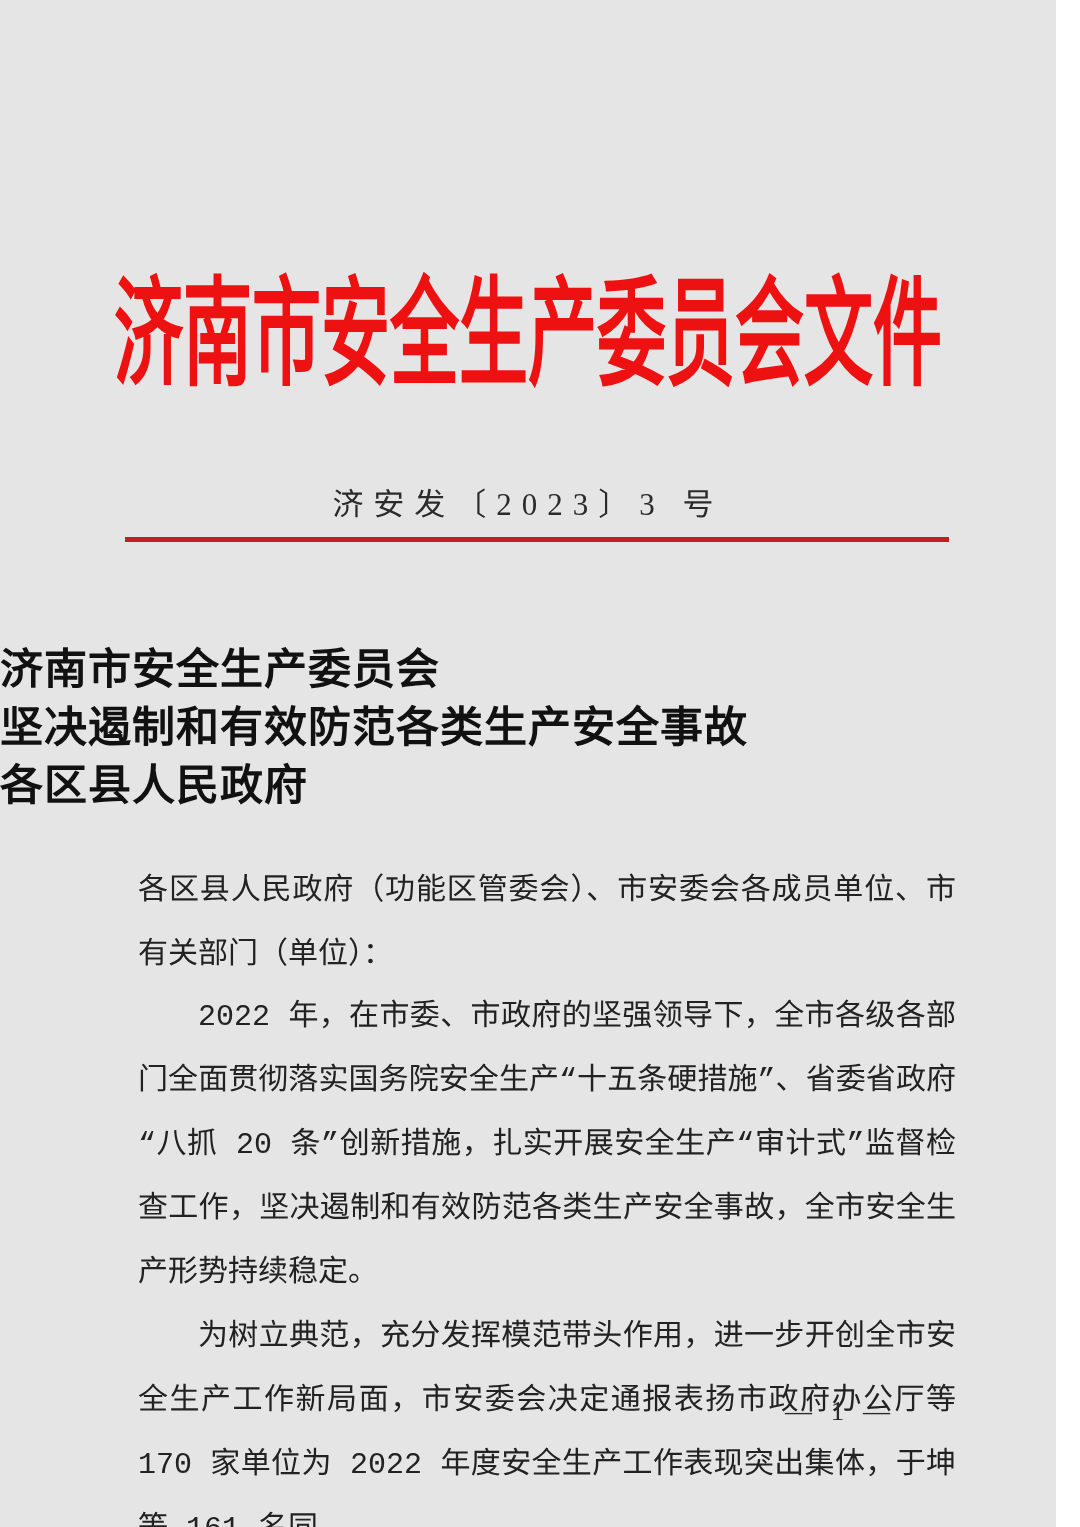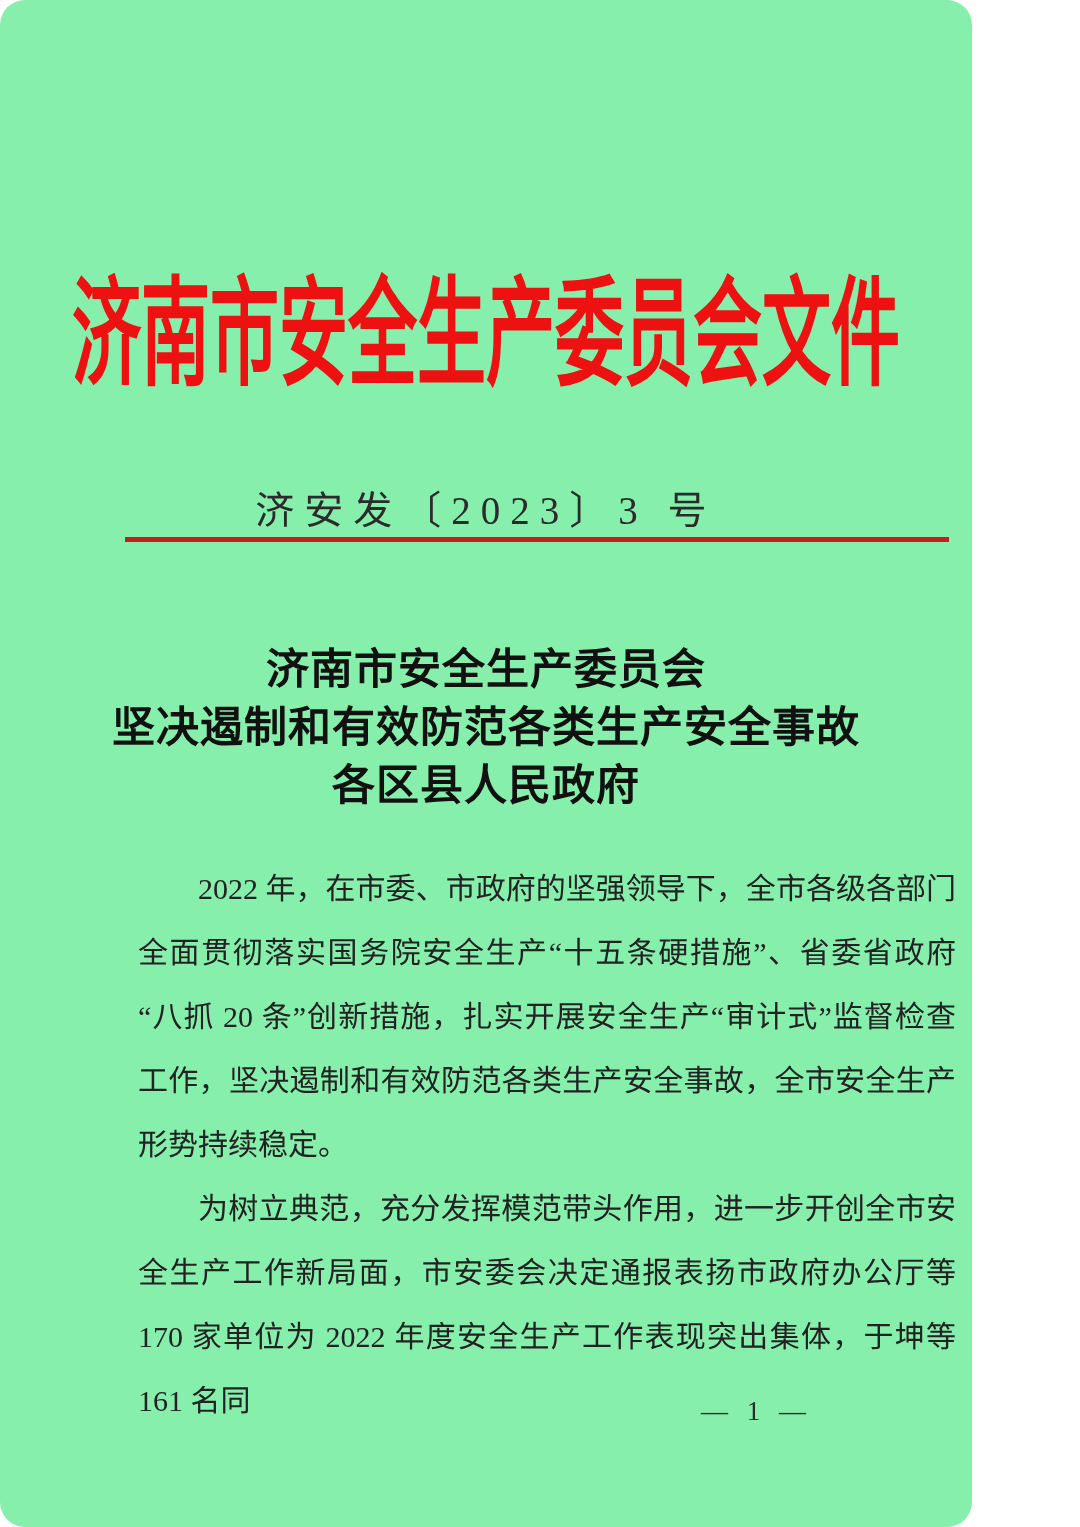--- a/index.html
+++ b/index.html
@@ -2,27 +2,26 @@
 <html lang="zh-CN"><head>
 <meta charset="utf-8">
 <style>
   html, body {
     margin: 0;
     padding: 0;
     background: #ffffff;
   }
   .page {
     position: relative;
-    width: 972px;
+    width: 1056px;
     height: 1527px;
-    background: #86efac;
+    background: #e5e5e5;
     overflow: hidden;
     font-family: "Liberation Serif", "DejaVu Serif", serif;
     color: #1a1a1a;
-    border-radius: 25px;
   }
 
   
   .red-banner {
     position: absolute;
     top: 237px;
     left: 0;
     width: 100%;
     text-align: center;
     font-size: 69px;
@@ -34,42 +33,41 @@
     transform-origin: center top;
   }
 
   
   .doc-number {
     position: absolute;
     top: 479px;
     left: 0;
     width: 100%;
     text-align: center;
-    font-size: 39px;
+    font-size: 31px;
     letter-spacing: 10px;
     color: #2b2b2b;
   }
 
   
   .red-line {
     position: absolute;
     top: 537px;
     left: 125px;
     width: 824px;
     height: 5px;
     background: #c41f1f;
   }
 
   
   .main-title {
     position: absolute;
     top: 641px;
     left: 0;
     width: 100%;
-    text-align: center;
     font-size: 43px;
     line-height: 58px;
     font-weight: bold;
     color: #111111;
     letter-spacing: 1px;
   }
 
   
   .body-text {
     position: absolute;
@@ -80,20 +78,21 @@
     line-height: 64px;
     text-align: justify;
     color: #222222;
   }
   .body-text p {
     margin: 0;
     padding: 0;
   }
   .body-text p.indent {
     text-indent: 2em;
+    font-family: Liberation Mono, monospace;
   }
 
   
   .page-number {
     position: absolute;
     top: 1396px;
     right: 160px;
     font-size: 27px;
     letter-spacing: 6px;
     color: #2b2b2b;
@@ -111,19 +110,20 @@
 
   <div class="red-line" style="background: rgb(196, 31, 31);"></div>
 
   <div class="main-title">
     <div>济南市安全生产委员会</div>
     <div>坚决遏制和有效防范各类生产安全事故</div>
     <div>各区县人民政府</div>
   </div>
 
   <div class="body-text">
+    <p>各区县人民政府（功能区管委会）、市安委会各成员单位、市有关部门（单位）：</p>
     <p class="indent">2022 年，在市委、市政府的坚强领导下，全市各级各部门全面贯彻落实国务院安全生产“十五条硬措施”、省委省政府“八抓 20 条”创新措施，扎实开展安全生产“审计式”监督检查工作，坚决遏制和有效防范各类生产安全事故，全市安全生产形势持续稳定。</p>
     <p class="indent">为树立典范，充分发挥模范带头作用，进一步开创全市安全生产工作新局面，市安委会决定通报表扬市政府办公厅等 170 家单位为 2022 年度安全生产工作表现突出集体，于坤等 161 名同</p>
   </div>
 
   <div class="page-number">— 1 —</div>
 
 </div>
 
 </body></html>

